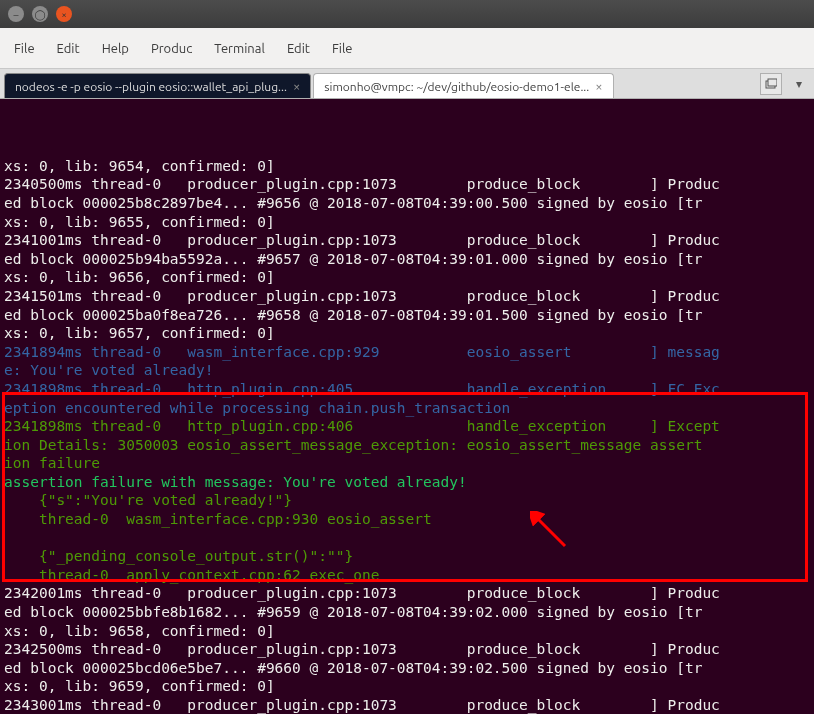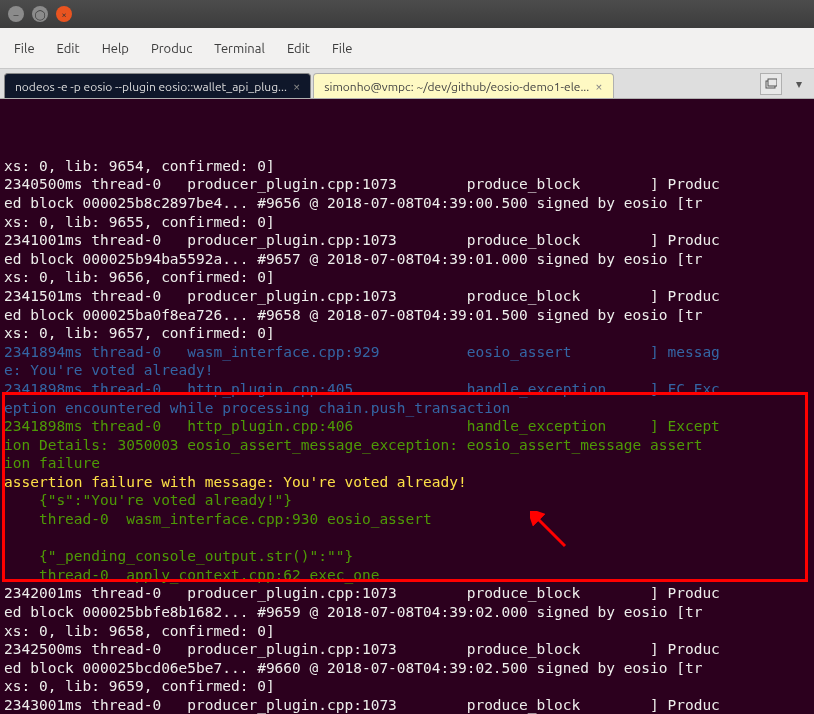--- a/index.html
+++ b/index.html
@@ -49,21 +49,21 @@
     height: 30px;
     display: flex;
     align-items: flex-end;
     padding: 0 4px;
     border-bottom: 1px solid #b0b0b0;
     font-family: Ubuntu, sans-serif;
     font-size: 12px;
   }
   .tab {
     padding: 5px 10px;
-    background: #fef9c3;
+    background: #ffffff;
     border: 1px solid #b0b0b0;
     border-bottom: none;
     border-radius: 4px 4px 0 0;
     margin-right: 2px;
     display: flex;
     align-items: center;
     gap: 6px;
     max-width: 360px;
     color: #444;
   }
@@ -87,21 +87,21 @@
     line-height: 18.6px;
     white-space: pre;
     font-size: 14.5px;
     letter-spacing: 0px;
     position: relative;
   }
   .term-line { white-space: pre-wrap; word-break: break-all; }
   .c-white { color: #eeeeec; }
   .c-blue { color: #3465a4; }
   .c-green { color: #4e9a06; }
-  .c-brightgreen { color: #fde047; }
+  .c-brightgreen { color: #22c55e; }
   .highlight-box {
     position: absolute;
     border: 3px solid #ff0000;
     pointer-events: none;
   }
   .arrow {
     position: absolute;
     pointer-events: none;
   }
   .arrow svg { display: block; }

